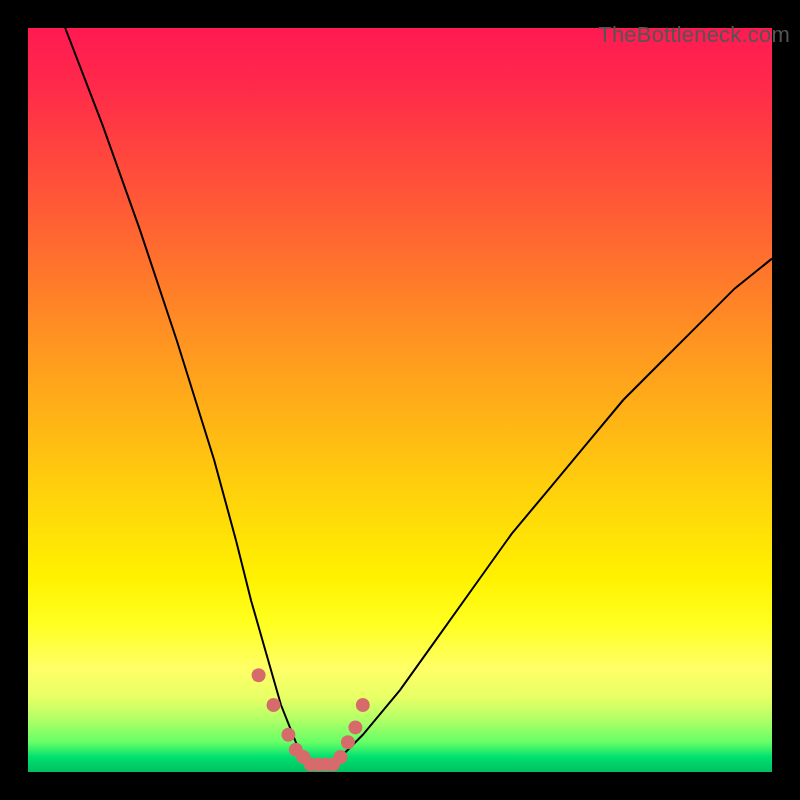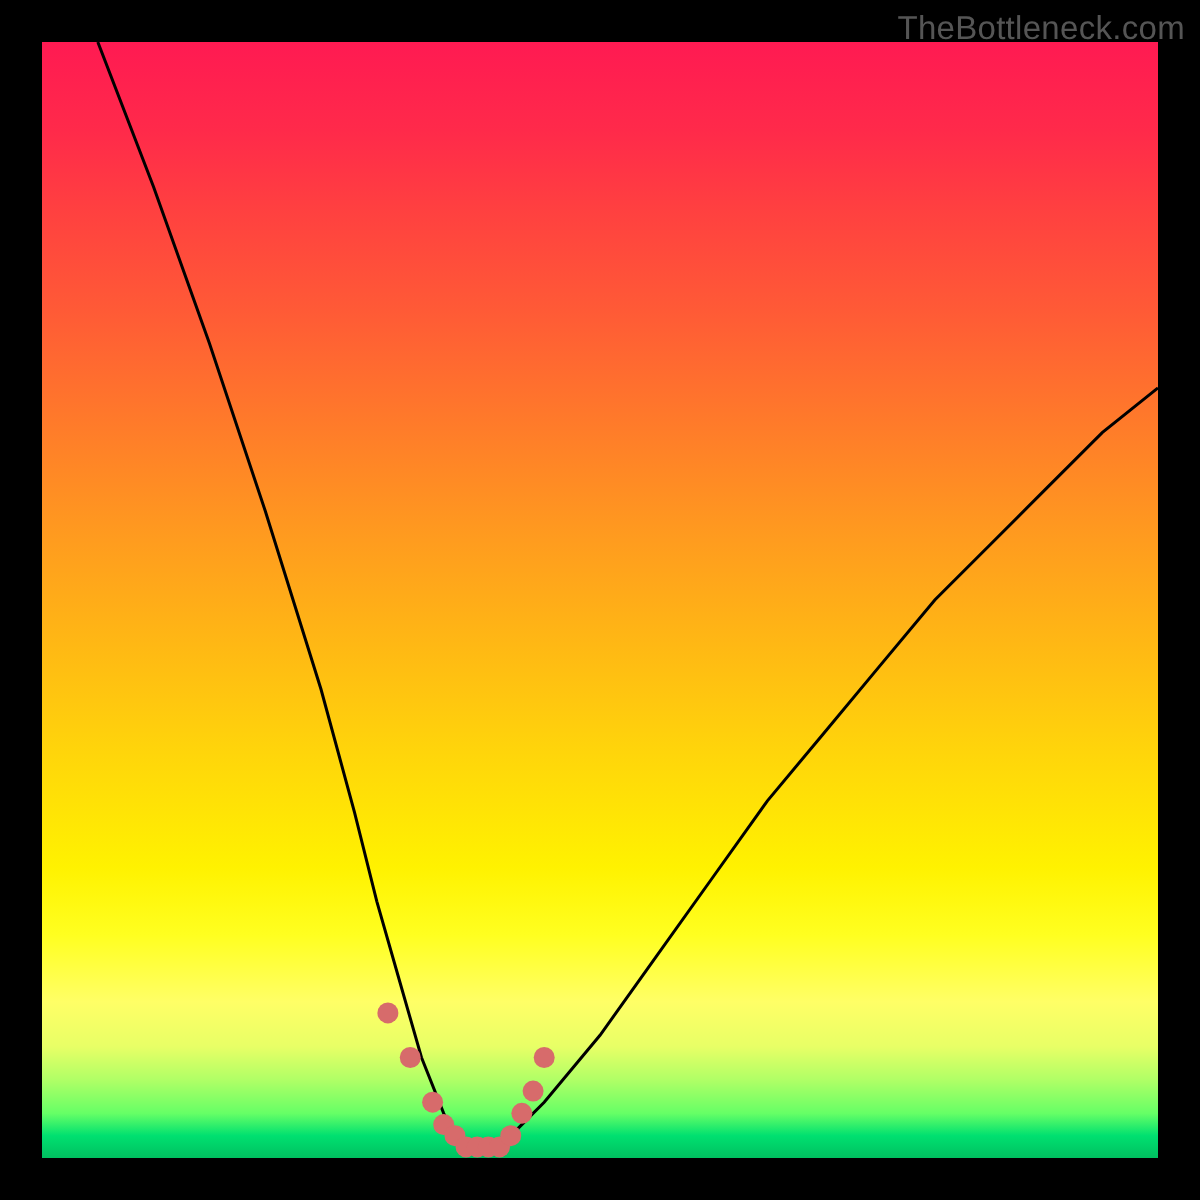--- a/index.html
+++ b/index.html
@@ -35,21 +35,21 @@
       #ffff20 80%,
       #ffff66 86%,
       #e8ff66 90%,
       #b0ff66 93%,
       #66ff66 96%,
       #00e070 98%,
       #00c060 100%);
   }
   .watermark {
     position: absolute;
-    top: 6px;
+    top: 22px;
     right: 10px;
     color: #555;
     font-size: 22px;
     font-weight: 500;
     letter-spacing: 0.2px;
     z-index: 5;
   }
   svg.overlay {
     position: absolute;
     left: 0;

